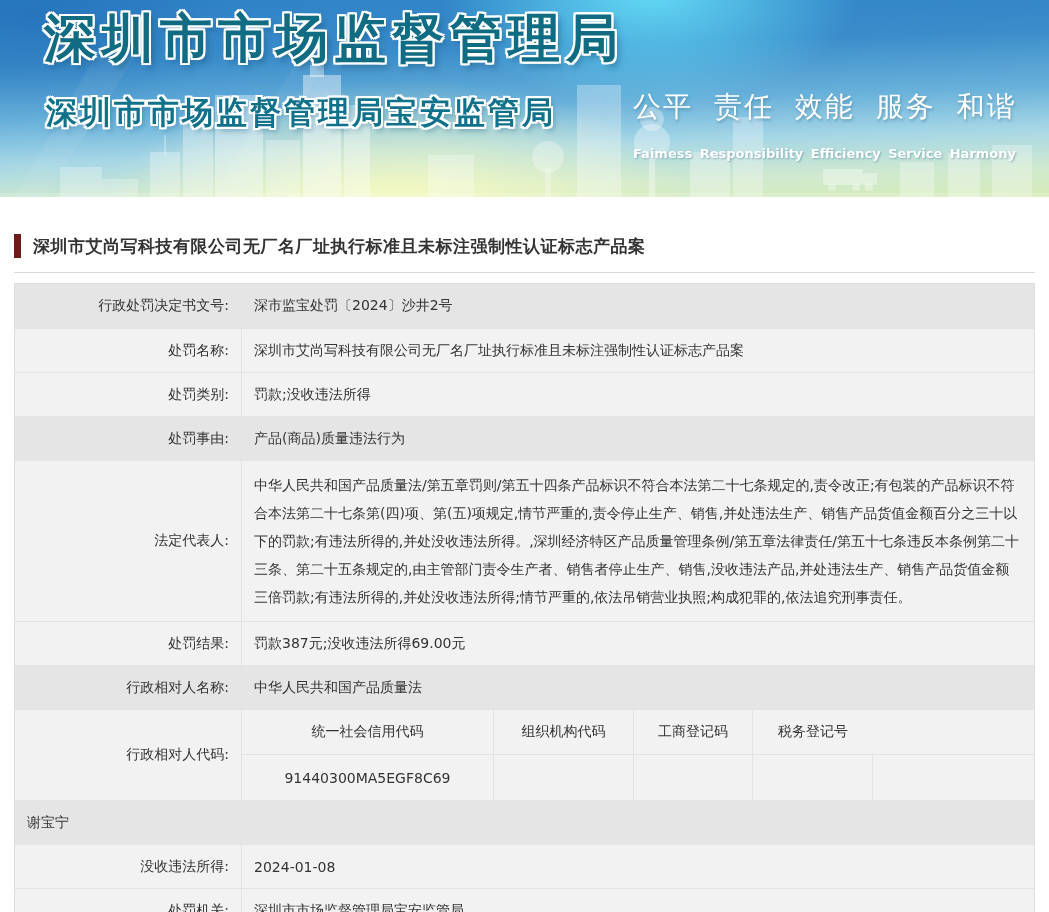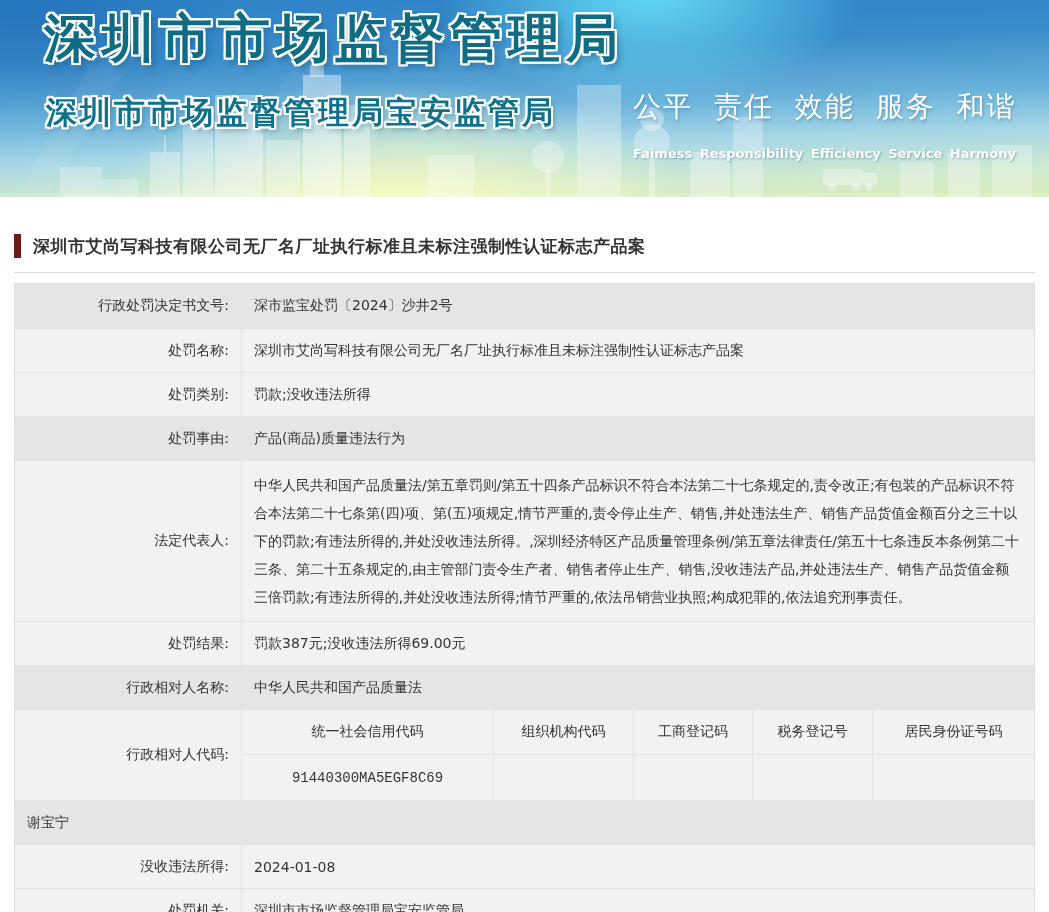--- a/index.html
+++ b/index.html
@@ -55,21 +55,21 @@
   .row + .row { border-top:1px solid #e3e3e3; }
   .row.shade { background:#f2f2f2; }
   .cell-label {
     width:227px; flex:none; display:flex; align-items:center; justify-content:flex-end;
     padding:8px 12px 8px 6px; border-right:1px solid #e3e3e3; color:#333;
   }
   .cell-value { flex:1; display:flex; align-items:center; padding:8px 12px; color:#333; }
   .cell-value.long { line-height:28px; padding:10px 12px; }
   
   .code-table { flex:1; display:flex; flex-direction:column; }
-  .code-head, .code-vals { display:flex; flex:1; min-height:45px;font-family:Liberation Mono, monospace; }
+  .code-head, .code-vals { display:flex; flex:1; min-height:45px; }
   .code-head { border-bottom:1px solid #e3e3e3; }
   .code-cell {
     display:flex; align-items:center; justify-content:center; text-align:center;
     border-right:1px solid #e3e3e3; padding:4px;
   }
   .code-cell:last-child { border-right:none; }
   .cw0 { width:252px; flex:none; } .cw1 { width:140px; flex:none; }
   .cw2 { width:119px; flex:none; } .cw3 { width:120px; flex:none; }
   .cw4 { flex:1; }
 </style>
@@ -164,21 +164,20 @@
     </div>
 
     <div class="row shade">
       <div class="cell-label">行政相对人代码:</div>
       <div class="code-table">
         <div class="code-head">
           <div class="code-cell cw0">统一社会信用代码</div>
           <div class="code-cell cw1">组织机构代码</div>
           <div class="code-cell cw2">工商登记码</div>
           <div class="code-cell cw3">税务登记号</div>
-          <div class="code-cell cw4">居民身份证号码</div>
         </div>
         <div class="code-vals">
           <div class="code-cell cw0">91440300MA5EGF8C69</div>
           <div class="code-cell cw1"></div>
           <div class="code-cell cw2"></div>
           <div class="code-cell cw3"></div>
           <div class="code-cell cw4"></div>
         </div>
       </div>
     </div>

